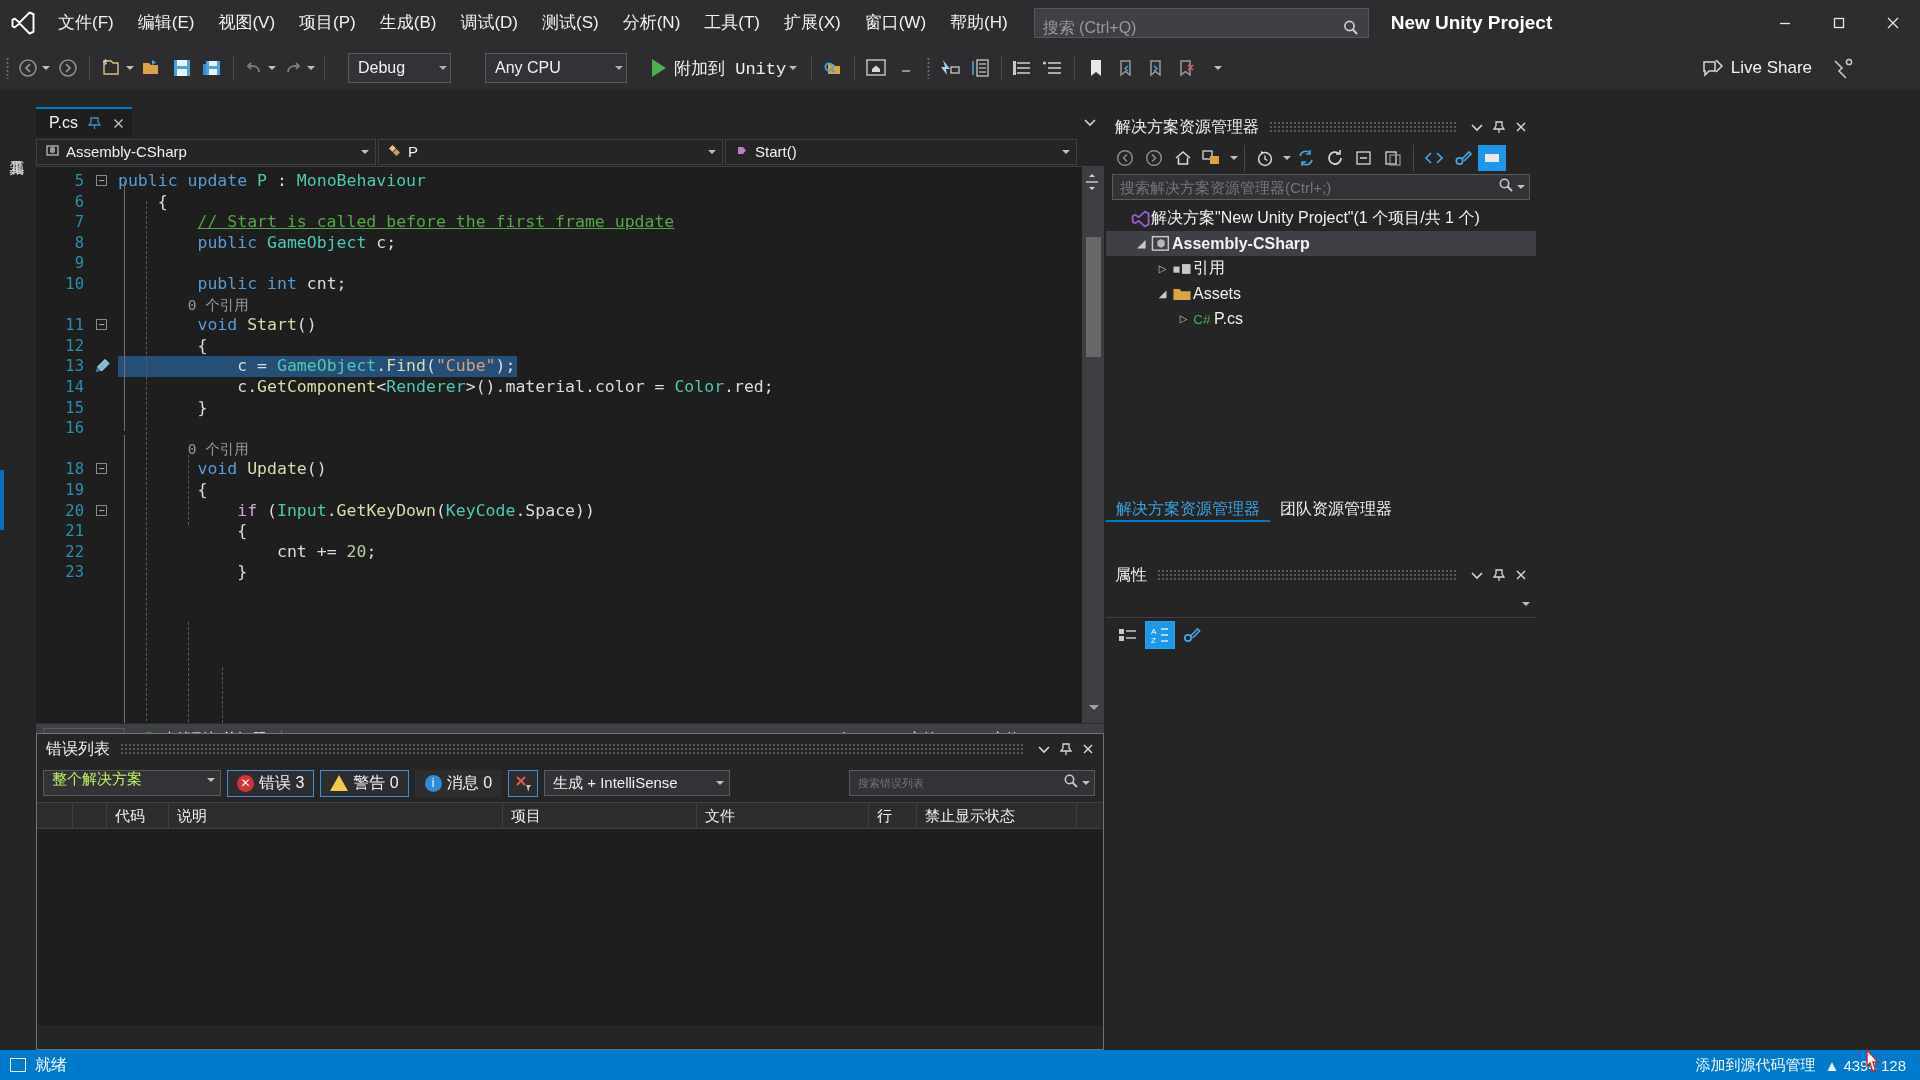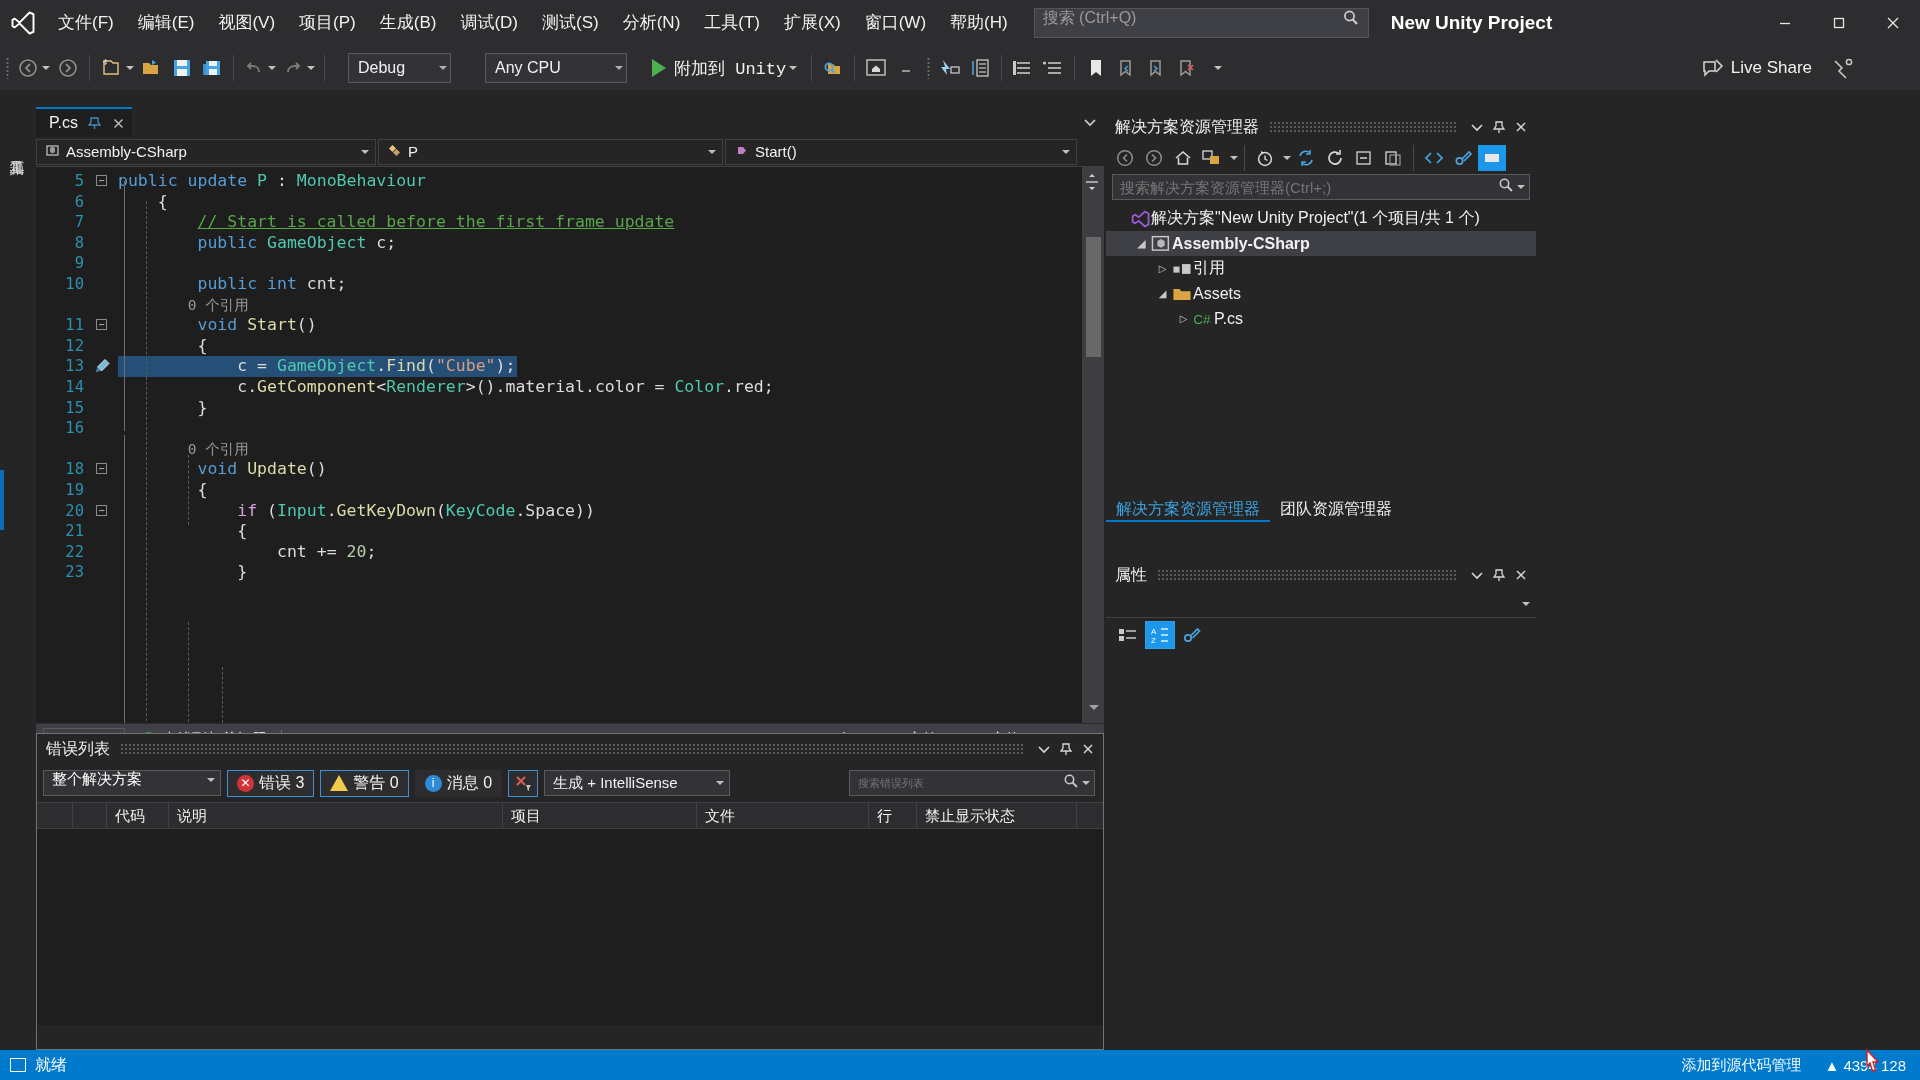--- a/index.html
+++ b/index.html
@@ -18,21 +18,21 @@
   }
   .vslogo { width:46px; height:46px; display:flex; align-items:center; justify-content:center; }
   .vslogo svg { width:28px; height:28px; }
   .menu { display:flex; align-items:center; height:46px; }
   .menu-item {
     padding:0 12px; height:46px; line-height:46px; color:#f1f1f1;
     font-size:17px; cursor:default; white-space:nowrap;
   }
   .qsearch {
     margin-left:14px; width:335px; height:30px; background:#3f3f46;
-    border:1px solid #555; display:flex; align-items:flex-start; padding:0 8px;
+    border:1px solid #555; display:flex; align-items:flex-end; padding:0 8px;
   }
   .qsearch input {
     flex:1; background:transparent; border:none; outline:none;
     color:#b4b4b4; font-size:16px; font-family:inherit;
   }
   .qsearch input::placeholder { color:#9a9a9a; }
   .qsearch .mag { width:18px; height:18px; }
   .proj-title {
     margin-left:22px; color:#ffffff; font-size:19px; font-weight:bold; white-space:nowrap;
   }
@@ -161,21 +161,21 @@
   .panel-head {
     height:30px; display:flex; align-items:center; padding:0 4px 0 9px;
     color:#f1f1f1; font-size:16px; position:relative;
   }
   .dots-fill { flex:1; height:12px; margin:0 10px;
     background-image:radial-gradient(circle, #5a5a5a 1px, transparent 1.2px);
     background-size:4px 4px; }
   .phbtn { width:22px;height:22px; display:flex;align-items:center;justify-content:center; }
   .err-toolbar { height:38px; display:flex; align-items:center; padding:0 6px; gap:6px; }
   .scope-combo {
-    width:178px; height:26px; background:#333337; border:1px solid #5a5a5c; color:#ffffff;
+    width:178px; height:26px; background:#333337; border:1px solid #5a5a5c; color:#bef264;
     font-size:15px; display:flex; align-items:center; justify-content:space-between; padding:0 5px 7px 8px;
   }
   .chip {
     height:27px; border:1px solid #3f8fd8; background:#2d2d30; display:flex; align-items:center;
     gap:5px; padding:0 9px; color:#f1f1f1; font-size:16px;
   }
   .chip.plain { border-color:transparent; }
   .ic-err { width:17px;height:17px;border-radius:50%;background:#d13438;
             display:flex;align-items:center;justify-content:center;color:#fff;font-size:12px; }
   .ic-warn { width:0;height:0;border-left:9px solid transparent;border-right:9px solid transparent;
@@ -226,21 +226,21 @@
   .pr-btn.active { background:#1c97ea; outline:1px solid #2f9fe8; }
   .pr-body { background:#252526; height:210px; }
 
   
   .statusbar {
     position:absolute; left:0; bottom:0; width:1920px; height:30px; background:#007acc;
     display:flex; align-items:center; color:#ffffff; font-size:16px;
   }
   .sb-left { display:flex; align-items:center; gap:9px; padding-left:10px; }
   .sb-ic { width:16px;height:14px;border:1.6px solid #fff; }
-  .sb-right { position:absolute; right:14px; display:flex; align-items:center; gap:23px;
+  .sb-right { position:absolute; right:14px; display:flex; align-items:center; gap:9px;
               font-size:15px; opacity:.95; }
   .cursor-art { position:absolute; right:38px; bottom:2px; }
 
   .right-edge-tab {
     position:absolute; right:0; top:100px; width:20px; height:110px; background:#252526;
     color:#d0d0d0; font-size:14px; writing-mode:vertical-rl; text-align:center; padding-top:6px;
   }
 </style>
 </head>
 <body>

